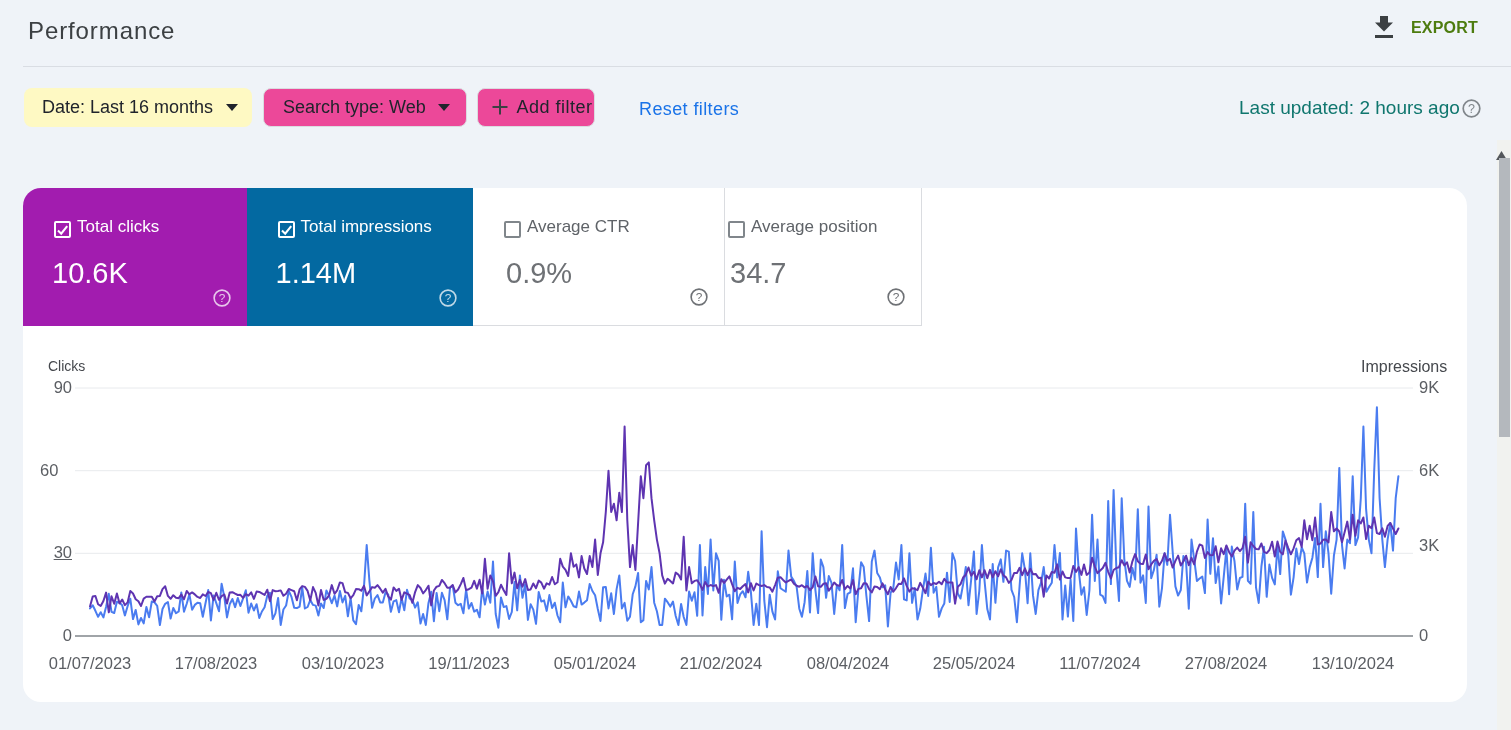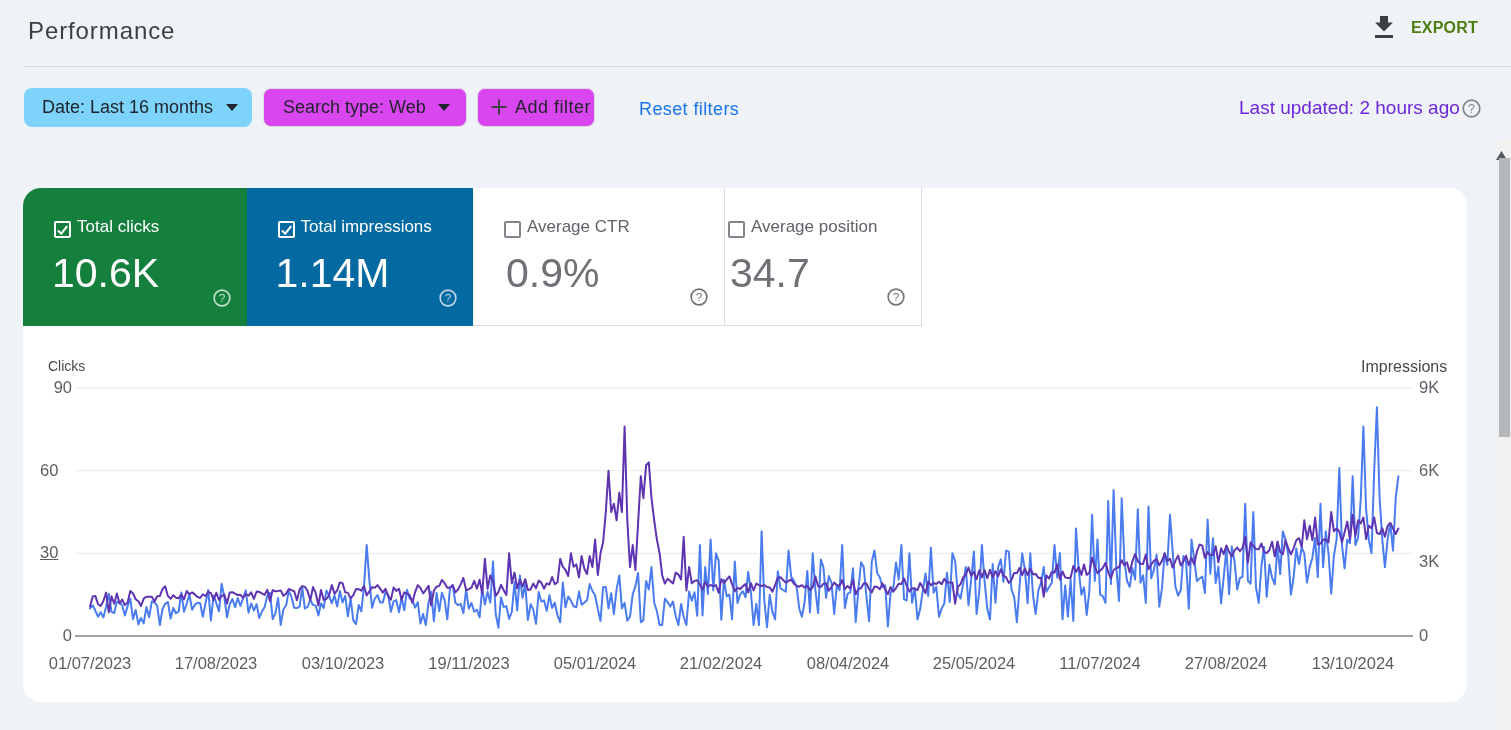--- a/index.html
+++ b/index.html
@@ -3,43 +3,43 @@
 <meta charset="utf-8">
 <style>
 html,body{margin:0;padding:0;}
 body{width:1511px;height:730px;background:#eff3f8;font-family:"Liberation Sans",sans-serif;overflow:hidden;position:relative;}
 .abs{position:absolute;}
 #title{left:28px;top:16px;font-size:24px;line-height:30px;color:#3c4043;letter-spacing:.9px;}
 #exp-icon{left:1375px;top:16px;}
 #exp-text{left:1411px;top:19px;color:#4d7c0f;font-size:16px;line-height:18px;font-weight:700;letter-spacing:.2px;}
 #hr1{left:23px;top:66px;width:1488px;height:1px;background:#d9dde3;}
 .chip{top:88px;height:39px;border-radius:8px;display:flex;align-items:center;font-size:18px;color:#20242c;box-sizing:border-box;}
-#chip1{left:24px;width:228px;background:#7dd3fc;}
+#chip1{left:24px;width:228px;background:#fef9c3;}
 #chip1 .t{margin-left:18px;}
-.chip.outl{background:#d946ef;border:1px solid #dadce0;}
+.chip.outl{background:#ec4899;border:1px solid #dadce0;justify-content:center;}
 #chip2{left:263px;width:204px;}
 #chip3{left:477px;width:118px;letter-spacing:.5px;}
 .caret{width:0;height:0;border-left:6.5px solid transparent;border-right:6.5px solid transparent;border-top:7px solid #20242c;margin-left:auto;}
 #chip1 .caret{margin-right:14px;}
 #chip2 .caret{margin-right:16px;}
 #chip2 .t{margin-left:19px;}
 #chip3 .t{margin-left:12px;}
 #reset{left:639px;top:98px;letter-spacing:.4px;font-size:18px;line-height:22px;color:#1a73e8;font-weight:500;}
-#lastupd{left:1239px;top:97px;font-size:19px;line-height:22px;color:#6d28d9;}
+#lastupd{left:1239px;top:97px;font-size:19px;line-height:22px;color:#0f766e;}
 #lu-q{left:1462px;top:99px;}
 
 #panel{left:23px;top:188px;width:1444px;height:514px;background:#fff;border-radius:18px;}
 .card{position:absolute;top:0;height:138px;box-sizing:border-box;}
-#card1{left:0;width:223.5px;background:#15803d;border-top-left-radius:18px;}
+#card1{left:0;width:223.5px;background:#a21caf;border-top-left-radius:18px;}
 #card2{left:223.5px;width:226.5px;background:#0369a1;}
 #card3{left:450px;width:252px;border-right:1px solid #dadce0;border-bottom:1px solid #dadce0;}
 #card4{left:674px;width:225px;border-right:1px solid #dadce0;border-bottom:1px solid #dadce0;}
 .card .cb{position:absolute;left:31px;top:33px;width:13px;height:13px;border:2px solid #fff;border-radius:2px;}
 .card .lab{position:absolute;left:54px;top:29px;font-size:17px;line-height:20px;color:#fff;}
-.card .val{position:absolute;left:29px;top:63px;font-size:41px;line-height:44px;color:#fff;}
+.card .val{position:absolute;left:29px;top:63px;font-size:29px;line-height:44px;color:#fff;}
 .card .q{position:absolute;right:16px;bottom:15px;opacity:.75;}
 .wcard .cb{border-color:#80868b;}
 .wcard .lab{color:#5f6368;}
 .wcard .val{color:#6e7175;left:33px;}
 .wcard .q{opacity:1;}
 
 .axl{font-size:16.5px;line-height:16px;color:#5b5e63;}
 .axname{color:#45484d;}
 .xlab{font-size:16.5px;line-height:16px;color:#5b5e63;transform:translateX(-50%);white-space:nowrap;}
 
@@ -116,25 +116,25 @@
           <circle cx="9.5" cy="9.5" r="8.3" fill="none" stroke="#6e7175" stroke-width="1.7"></circle>
           <text x="9.5" y="13.8" text-anchor="middle" font-size="12.5" fill="#6e7175" font-family="Liberation Sans">?</text>
         </svg></div>
   </div>
 </div>
 
 <div class="abs axname" style="left:48px;top:360px;font-size:14px;line-height:13px;">Clicks</div>
 <div class="abs axname" style="left:1361px;top:360px;font-size:16px;line-height:13px;">Impressions</div>
 <div class="abs axl" style="left:40px;top:379px;width:32px;text-align:right;">90</div>
 <div class="abs axl" style="left:40px;top:461.7px;width:32px;text-align:left;">60</div>
-<div class="abs axl" style="left:40px;top:544.3px;width:32px;text-decoration:underline;">30</div>
+<div class="abs axl" style="left:40px;top:544.3px;width:32px;text-align:right;text-decoration:underline;">30</div>
 <div class="abs axl" style="left:40px;top:627px;width:32px;text-align:right;">0</div>
 <div class="abs axl" style="left:1419px;top:379px;">9K</div>
 <div class="abs axl" style="left:1419px;top:461.7px;">6K</div>
-<div class="abs axl" style="left:1419px;top:553px;text-align:right;">3K</div>
+<div class="abs axl" style="left:1419px;top:537px;text-align:right;">3K</div>
 <div class="abs axl" style="left:1419px;top:627px;">0</div>
 <div class="abs xlab" style="left:90px;top:654.5px;">01/07/2023</div>
 <div class="abs xlab" style="left:216px;top:654.5px;">17/08/2023</div>
 <div class="abs xlab" style="left:343px;top:654.5px;">03/10/2023</div>
 <div class="abs xlab" style="left:469px;top:654.5px;">19/11/2023</div>
 <div class="abs xlab" style="left:595px;top:654.5px;">05/01/2024</div>
 <div class="abs xlab" style="left:721px;top:654.5px;">21/02/2024</div>
 <div class="abs xlab" style="left:848px;top:654.5px;">08/04/2024</div>
 <div class="abs xlab" style="left:974px;top:654.5px;">25/05/2024</div>
 <div class="abs xlab" style="left:1100px;top:654.5px;">11/07/2024</div>

